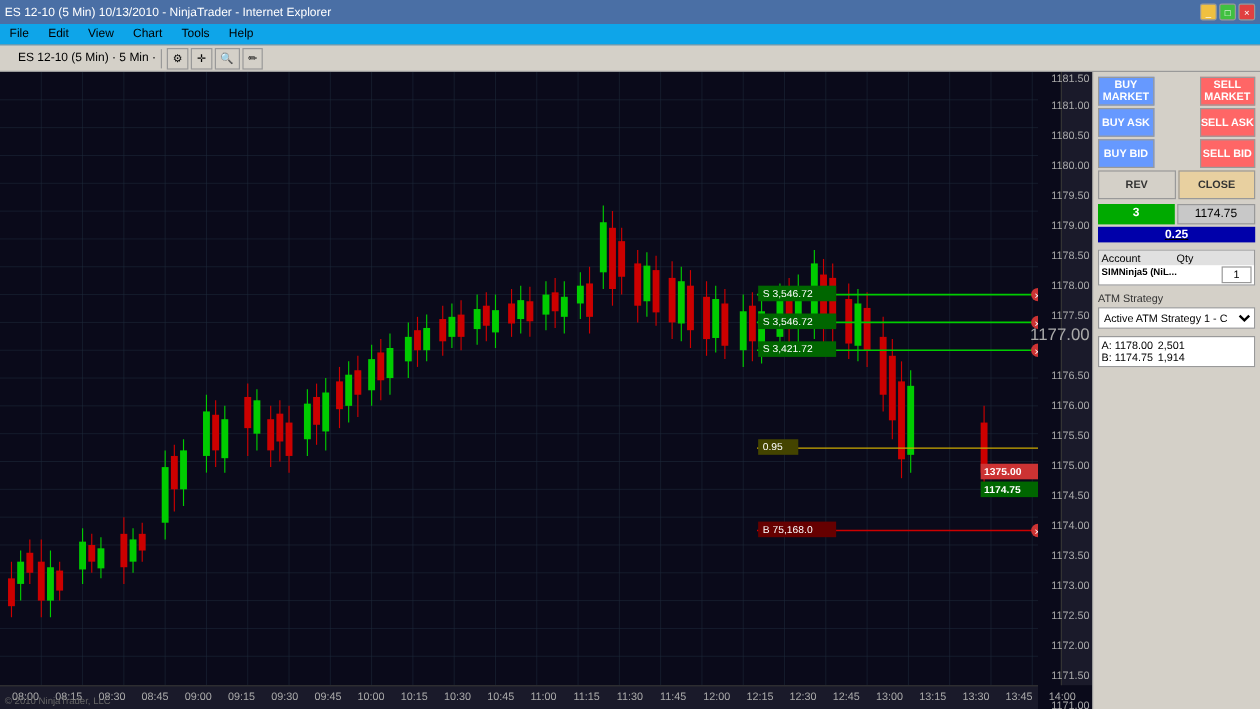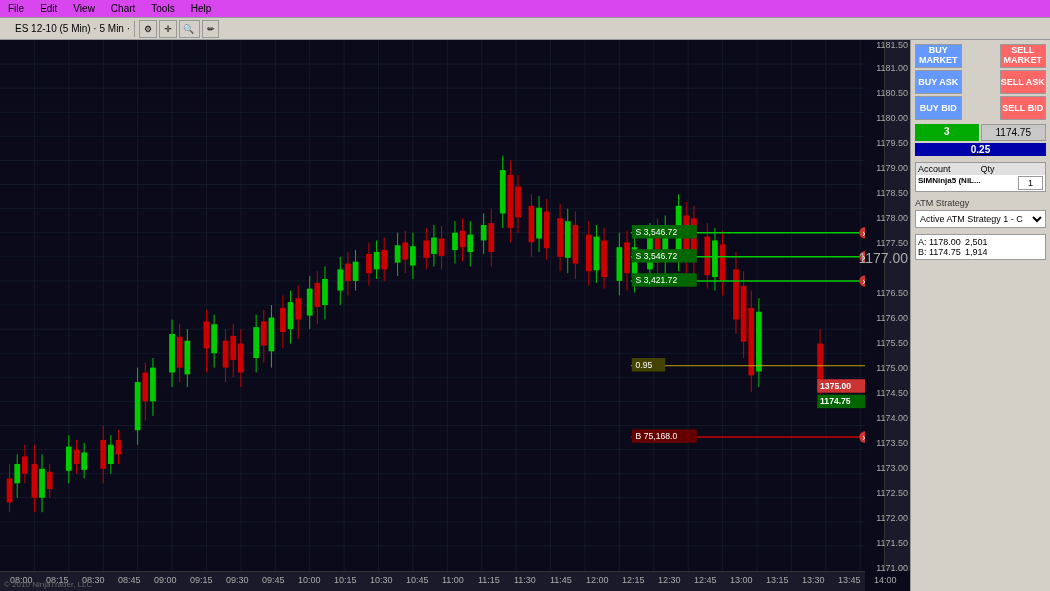--- a/index.html
+++ b/index.html
@@ -8,21 +8,21 @@
     .app-window { width: 1050px; height: 591px; background: #c8c8c8; display: flex; flex-direction: column; }
 
     .title-bar { height: 20px; background: #4a6fa5; display: flex; align-items: center; padding: 0 4px; color: white; font-size: 10px; }
     .title-bar-text { flex: 1; }
     .title-bar-btns { display: flex; gap: 2px; }
     .tb-btn { width: 14px; height: 14px; border-radius: 2px; border: 1px solid #999; font-size: 8px; display: flex; align-items: center; justify-content: center; cursor: pointer; }
     .tb-btn.min { background: #f0c040; }
     .tb-btn.max { background: #40c040; }
     .tb-btn.cls { background: #e04040; color: white; }
 
-    .menu-bar { height: 18px; background: #d946ef; display: flex; align-items: center; padding: 0 4px; gap: 8px; font-size: 10px; border-bottom: 1px solid #999; }
+    .menu-bar { height: 18px; background: #0ea5e9; display: flex; align-items: center; padding: 0 4px; gap: 8px; font-size: 10px; border-bottom: 1px solid #999; }
     .menu-item { cursor: pointer; padding: 1px 4px; }
 
     .toolbar { height: 22px; background: #d4d0c8; display: flex; align-items: center; padding: 0 15px; gap: 2px; border-bottom: 1px solid #999; }
     .tool-btn { height: 18px; padding: 0 4px; background: #d4d0c8; border: 1px solid #999; font-size: 9px; cursor: pointer; display: flex; align-items: center; }
     .tool-separator { width: 1px; height: 16px; background: #999; margin: 0 2px; }
 
     .main-content { flex: 1; display: flex; overflow: hidden; }
 
     .chart-area { flex: 1; background: #0a0a1a; position: relative; overflow: hidden; }
 
@@ -56,20 +56,28 @@
     .positions-section { margin-top: 4px; border: 1px solid #999; background: white; padding: 2px; }
     .pos-row { display: flex; font-size: 9px; gap: 4px; }
 
     .copyright { position: absolute; bottom: 2px; left: 4px; font-size: 8px; color: #666; }
   </style>
 </head>
 <body>
 
 <div class="app-window">
 
+  <div class="title-bar">
+    <span class="title-bar-text">ES 12-10 (5 Min) 10/13/2010 - NinjaTrader - Internet Explorer</span>
+    <div class="title-bar-btns">
+      <div class="tb-btn min">_</div>
+      <div class="tb-btn max">□</div>
+      <div class="tb-btn cls">×</div>
+    </div>
+  </div>
 
   <div class="menu-bar">
     <span class="menu-item">File</span>
     <span class="menu-item">Edit</span>
     <span class="menu-item">View</span>
     <span class="menu-item">Chart</span>
     <span class="menu-item">Tools</span>
     <span class="menu-item">Help</span>
   </div>
 
@@ -490,20 +498,24 @@
       <div class="btn-row">
         <button class="btn-half btn-buy">BUY ASK</button>
         <button class="btn-half btn-sell">SELL ASK</button>
       </div>
 
       <div class="btn-row">
         <button class="btn-half btn-buy">BUY BID</button>
         <button class="btn-half btn-sell">SELL BID</button>
       </div>
 
+      <div class="btn-row">
+        <button class="btn-half btn-neutral">REV</button>
+        <button class="btn-half btn-close-pos">CLOSE</button>
+      </div>
 
       <div class="pnl-row">
         <div class="pnl-green">3</div>
         <div class="pnl-price">1174.75</div>
       </div>
       <div class="pnl-row2">
         <div class="pnl-ticks">0.25</div>
       </div>
 
       <div class="acct-section">

